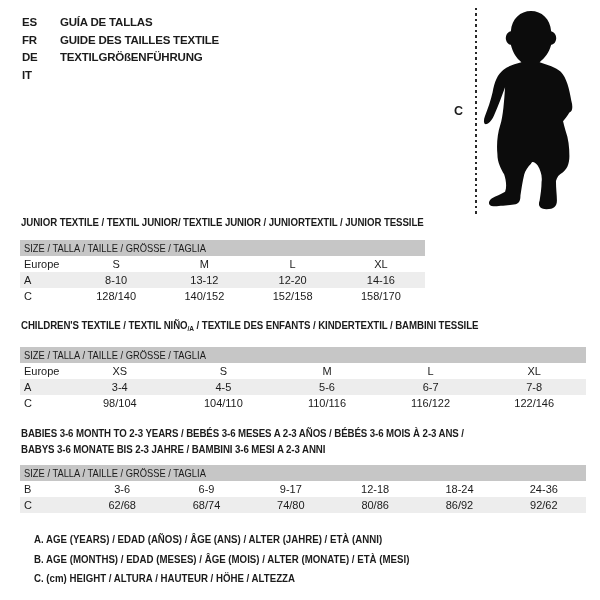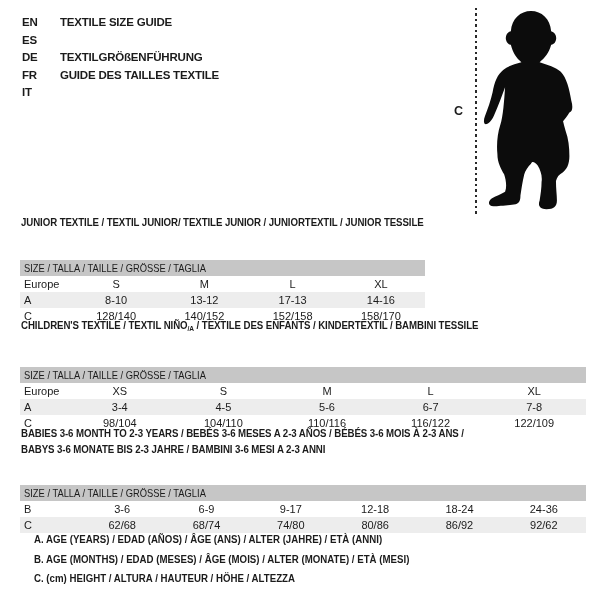--- a/index.html
+++ b/index.html
@@ -22,54 +22,51 @@
 
   
   .section-title{position:absolute;left:21px;font-weight:bold;font-size:11px;
     letter-spacing:-0.1px;transform:scaleX(.88);transform-origin:left center;white-space:nowrap;line-height:16px;}
   #t1-title{top:214px;}
   #t2-title{top:317px;}
   #t3-title{top:425px;}
   .sub{font-size:7.5px;vertical-align:-2px;}
 
   
-  table.size-table{position:absolute;left:20px;border-collapse:collapse;table-layout:fixed;margin-top:20px;}
+  table.size-table{position:absolute;left:20px;border-collapse:collapse;table-layout:fixed;}
   #table-junior{top:240px;width:405px;}
   #table-children{top:347px;width:566px;}
   #table-babies{top:465px;width:566px;}
   .size-table th.bar{background:#c6c6c6;height:16px;text-align:left;font-weight:normal;
     font-size:11px;padding:0 0 0 4px;}
   .cond{display:inline-block;transform:scaleX(.85);transform-origin:left center;white-space:nowrap;}
   .size-table td{height:16px;line-height:16px;font-size:11px;text-align:center;padding:0;white-space:nowrap;}
   .size-table td.lab{text-align:left;padding-left:4px;}
   .size-table tr.shade td{background:#ededed;}
 
   
   .notes{position:absolute;left:34px;top:530px;}
   .note{font-weight:bold;font-size:11px;line-height:19.5px;transform:scaleX(.88);
     transform-origin:left center;white-space:nowrap;}
 </style>
 </head>
 <body>
 
 <div class="lang-block">
   <div class="lang-row">
-    <span class="lang-code">EN</span>
-    <span class="lang-title">TEXTILE SIZE GUIDE</span>
-  </div>
-  <div class="lang-row">
     <span class="lang-code">ES</span>
+    <span class="lang-title">GUÍA DE TALLAS</span>
+  </div>
+  <div class="lang-row">
+    <span class="lang-code">FR</span>
+    <span class="lang-title">GUIDE DES TAILLES TEXTILE</span>
   </div>
   <div class="lang-row">
     <span class="lang-code">DE</span>
     <span class="lang-title">TEXTILGRÖßENFÜHRUNG</span>
-  </div>
-  <div class="lang-row">
-    <span class="lang-code">FR</span>
-    <span class="lang-title">GUIDE DES TAILLES TEXTILE</span>
   </div>
   <div class="lang-row">
     <span class="lang-code">IT</span>
   </div>
 </div>
 
 <div class="fig-line"></div>
 <span class="fig-label">C</span>
 <svg class="fig-svg" viewBox="0 0 100 212" preserveAspectRatio="none" aria-hidden="true">
   <path fill="#0c0c0c" d="M50 3 C61 3 70 11 71 24 C75 25 77 29 76 33 C75 37 72 38 71 38
@@ -104,21 +101,21 @@
       <td class="lab">Europe</td>
       <td>S</td>
       <td>M</td>
       <td>L</td>
       <td>XL</td>
     </tr>
     <tr class="shade">
       <td class="lab">A</td>
       <td>8-10</td>
       <td>13-12</td>
-      <td>17-13</td>
+      <td>12-20</td>
       <td>14-16</td>
     </tr>
     <tr>
       <td class="lab">C</td>
       <td>128/140</td>
       <td>140/152</td>
       <td>152/158</td>
       <td>158/170</td>
     </tr>
   </tbody>
@@ -155,21 +152,21 @@
       <td>5-6</td>
       <td>6-7</td>
       <td>7-8</td>
     </tr>
     <tr>
       <td class="lab">C</td>
       <td>98/104</td>
       <td>104/110</td>
       <td>110/116</td>
       <td>116/122</td>
-      <td>122/109</td>
+      <td>122/146</td>
     </tr>
   </tbody>
 </table>
 
 <div class="section-title" id="t3-title">
   <div>BABIES 3-6 MONTH TO 2-3 YEARS / BEBÉS 3-6 MESES A 2-3 AÑOS / BÉBÉS 3-6 MOIS À 2-3 ANS /</div>
   <div>BABYS 3-6 MONATE BIS 2-3 JAHRE / BAMBINI 3-6 MESI A 2-3 ANNI</div>
 </div>
 <table class="size-table" id="table-babies">
   <colgroup>

